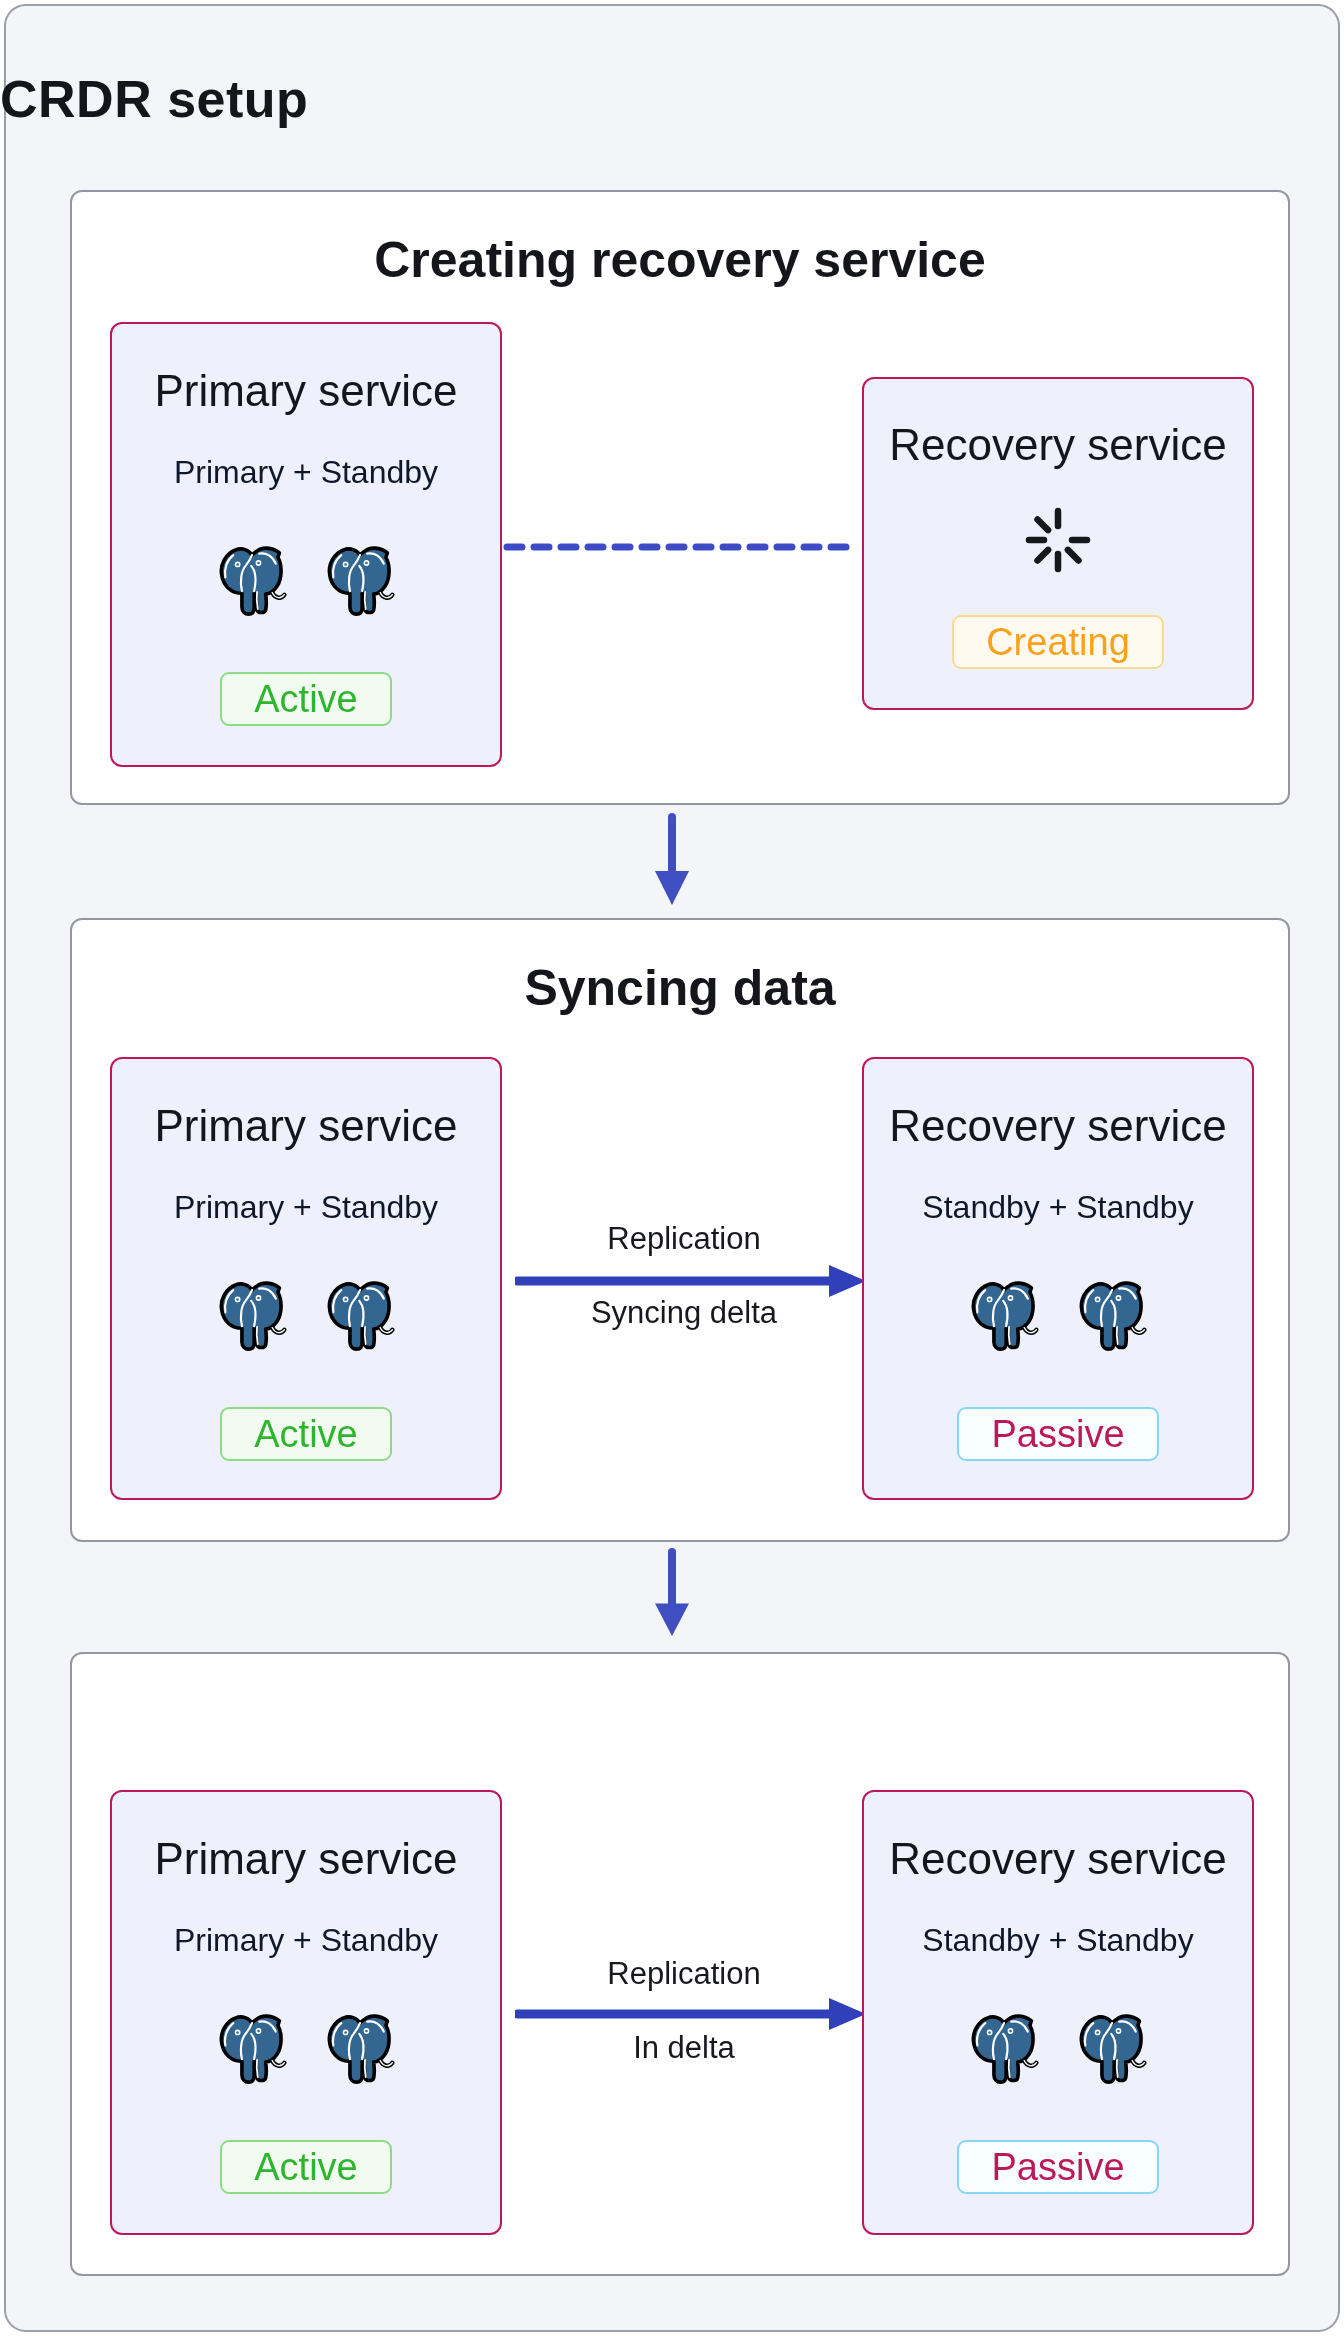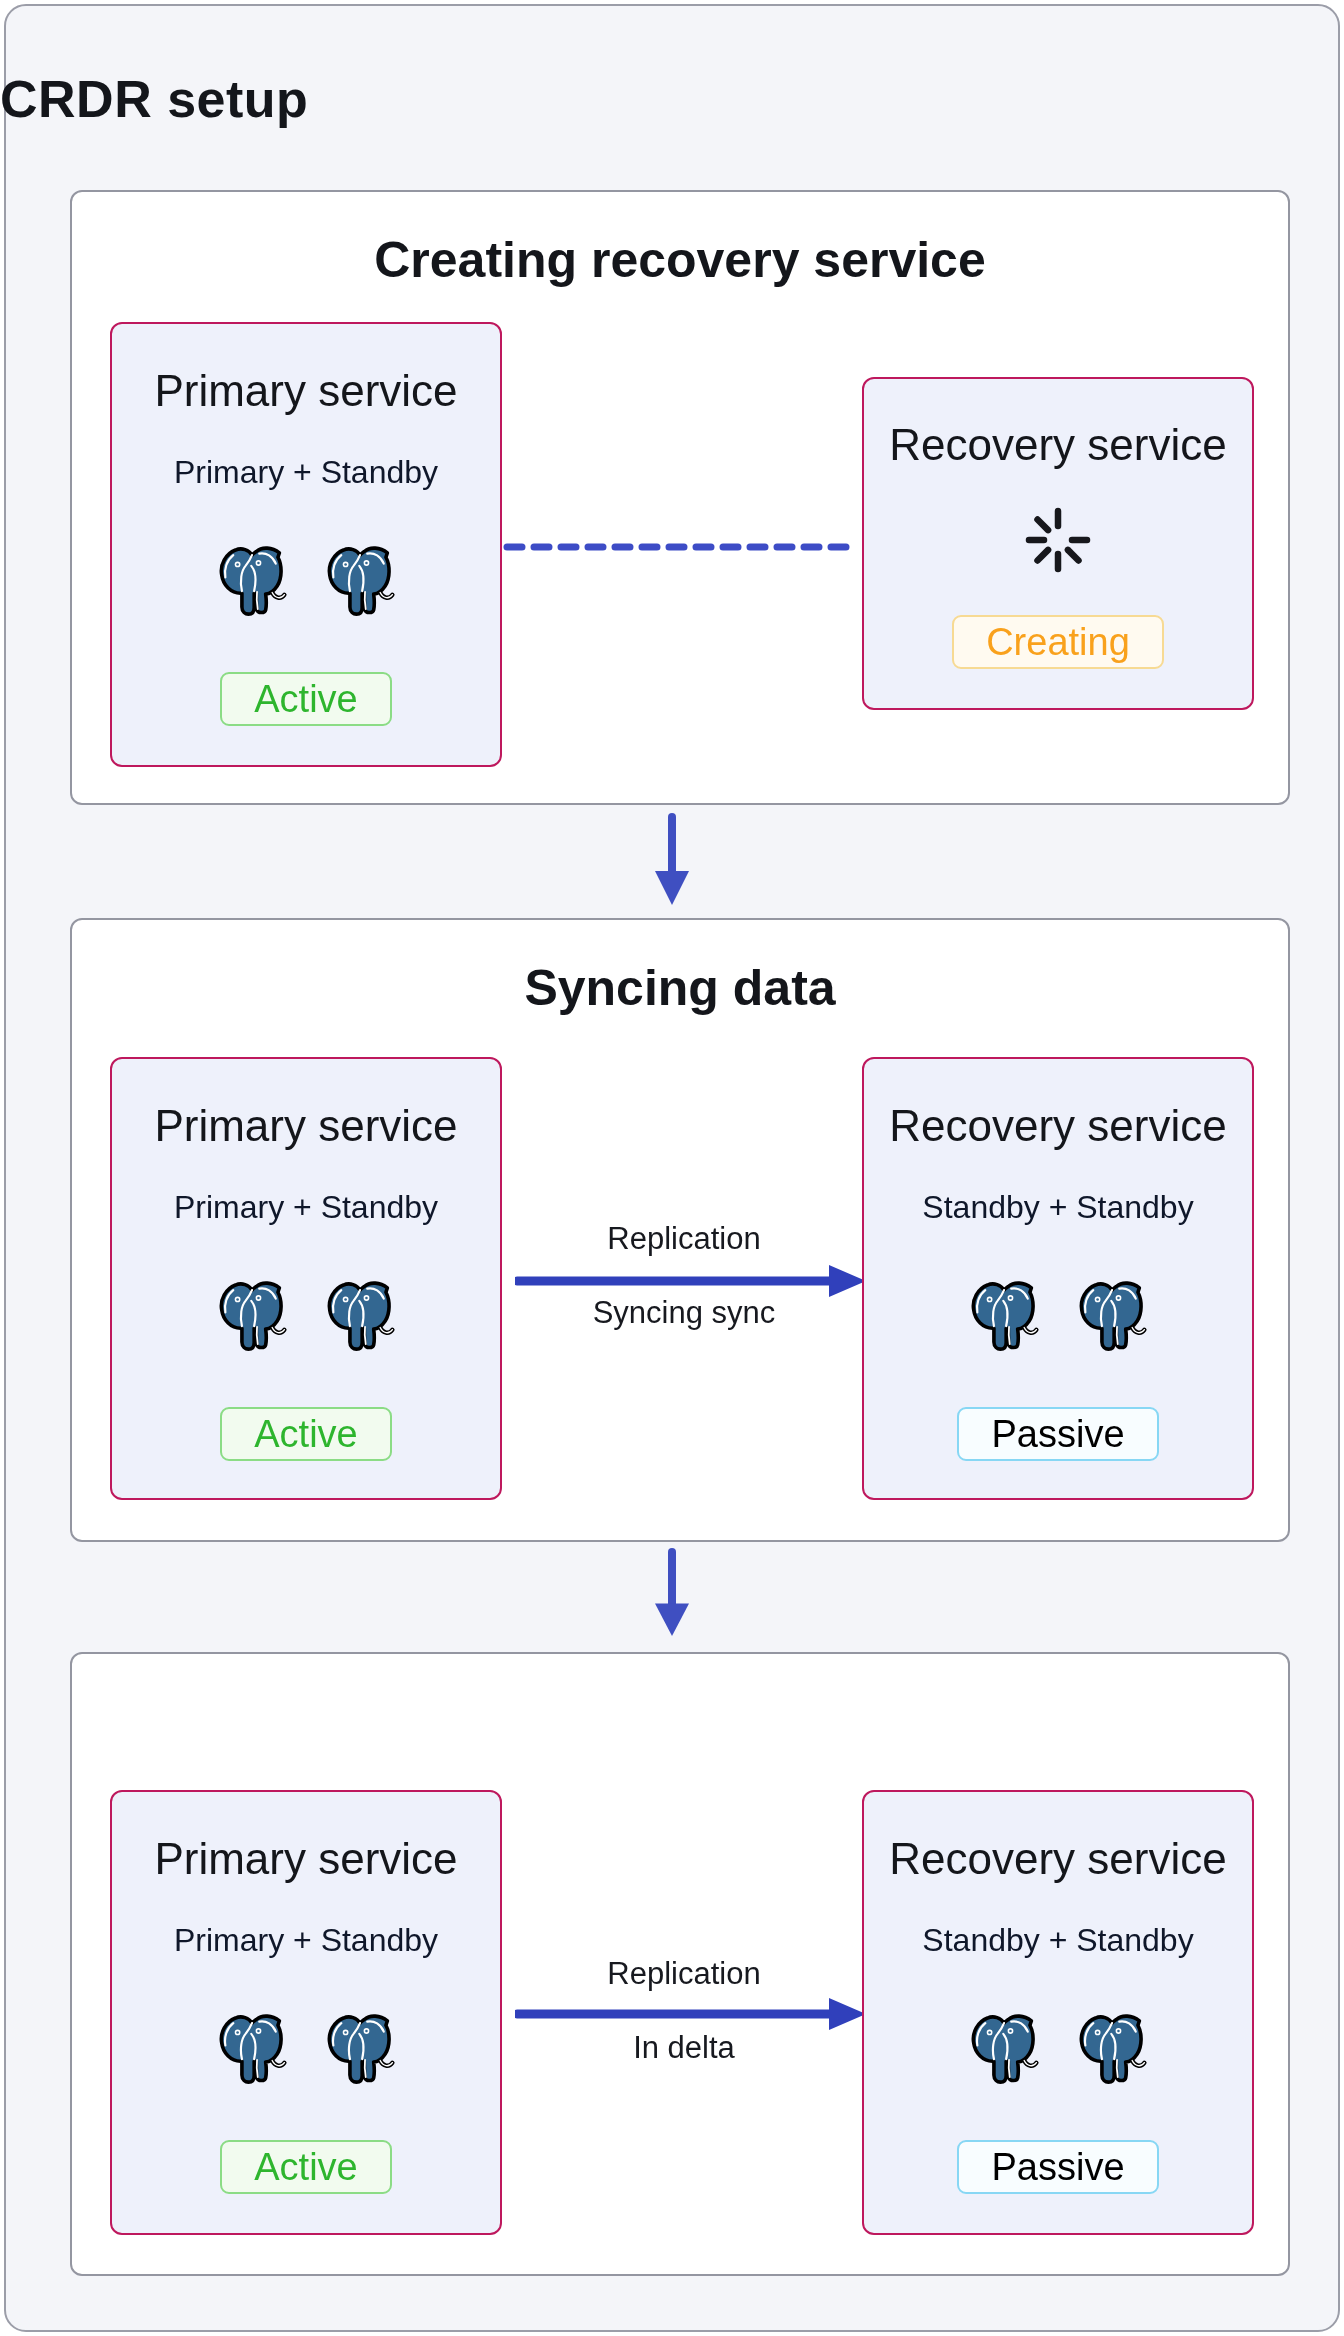--- a/index.html
+++ b/index.html
@@ -47,21 +47,21 @@
   .db-row { display:flex; gap:36px; margin-top:53px; height:72px; }
   .db-row svg { width:72px; height:72px; display:block; }
   .spinner { margin-top:37px; width:66px; height:66px; }
   .badge {
     margin-top:55px; font-size:38px; line-height:40px; font-weight:400;
     padding:5px 32px; border-radius:9px; border:2px solid; white-space:nowrap;
   }
   #stage1 .card.recovery .badge { margin-top:42px; }
   .badge.active   { color:#2eb52e; border-color:#8bdc85; background:#f2fbef; }
   .badge.creating { color:#f9a11c; border-color:#f7da93; background:#fffaf0; }
-  .badge.passive  { color:#000000; border-color:#87d7f4; background:#f8fdff; }
+  .badge.passive  { color:#be185d; border-color:#87d7f4; background:#f8fdff; }
   .dashed-connector { position:absolute; left:431px; top:345px; width:359px; height:20px; }
   .h-arrow { position:absolute; left:443px; width:351px; height:34px; }
   #stage2 .h-arrow { top:344px; }
   #stage3 .h-arrow { top:343px; }
   .conn-label {
     position:absolute; left:402px; width:420px; text-align:center;
     font-size:31px; line-height:40px; font-weight:400; color:#17191f;
   }
   #stage2 .conn-label.top { top:299px; }
   #stage2 .conn-label.bottom { top:373px; }
@@ -162,21 +162,21 @@
           </svg>
       </div>
       <div class="badge active">Active</div>
     </div>
 
     <div class="conn-label top">Replication</div>
     <svg class="h-arrow" viewBox="0 0 351 34">
       <line x1="2" y1="17" x2="316" y2="17" stroke="#3040bb" stroke-width="9" stroke-linecap="round"></line>
       <polygon points="314,1 314,33 351,17" fill="#3040bb"></polygon>
     </svg>
-    <div class="conn-label bottom">Syncing sync</div>
+    <div class="conn-label bottom">Syncing delta</div>
 
     <div class="card recovery std-card">
       <div class="card-title">Recovery service</div>
       <div class="card-subtitle">Standby + Standby</div>
       <div class="db-row">
         <svg>
             <use href="#pg-elephant"></use>
           </svg>
         <svg>
             <use href="#pg-elephant"></use>

